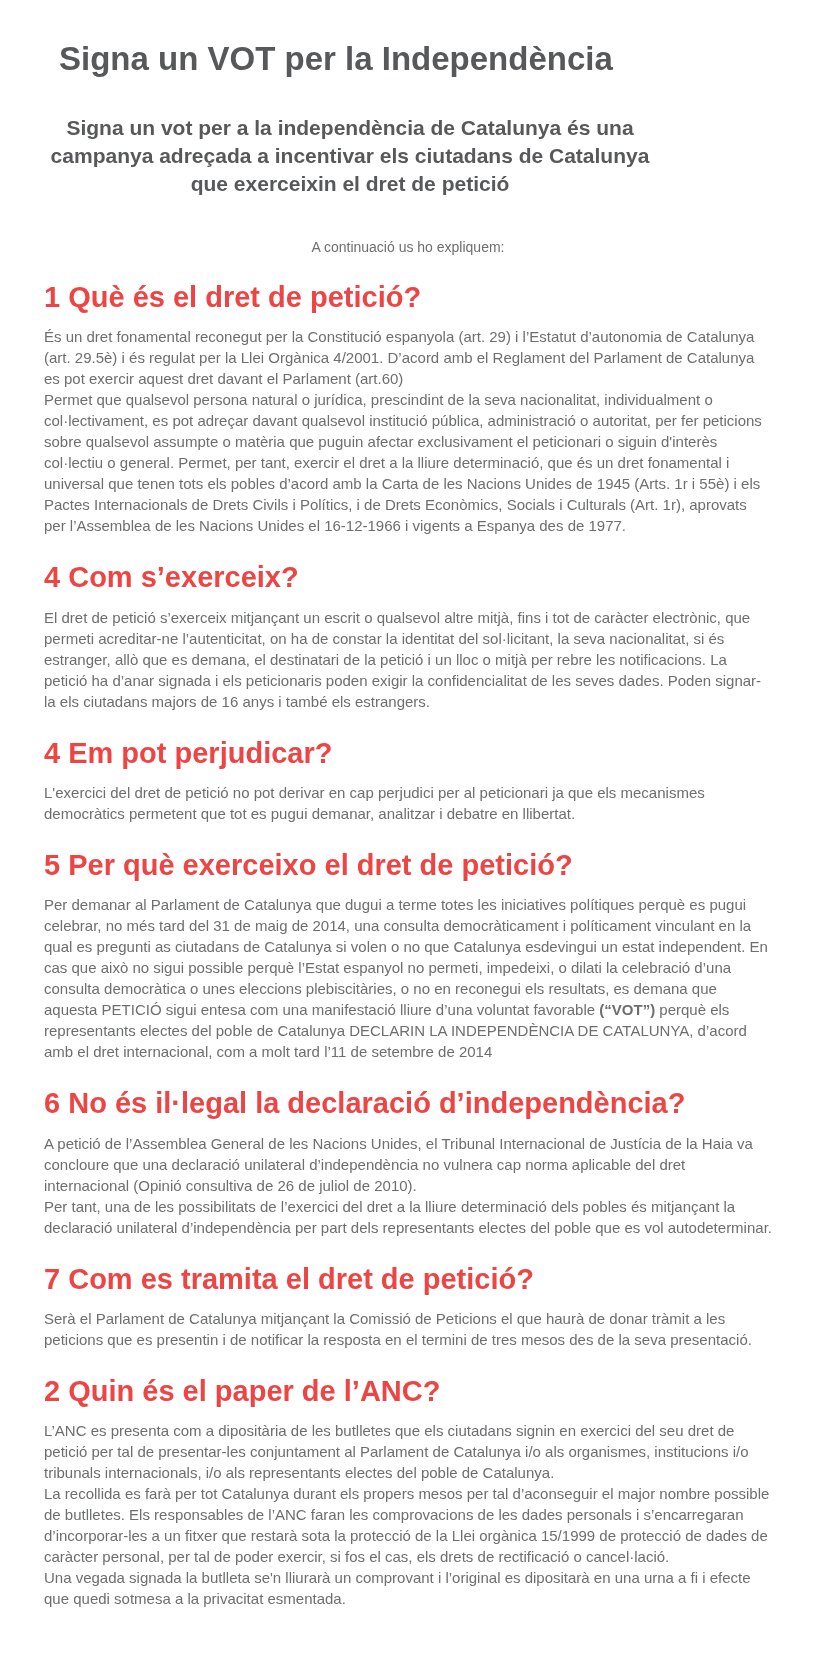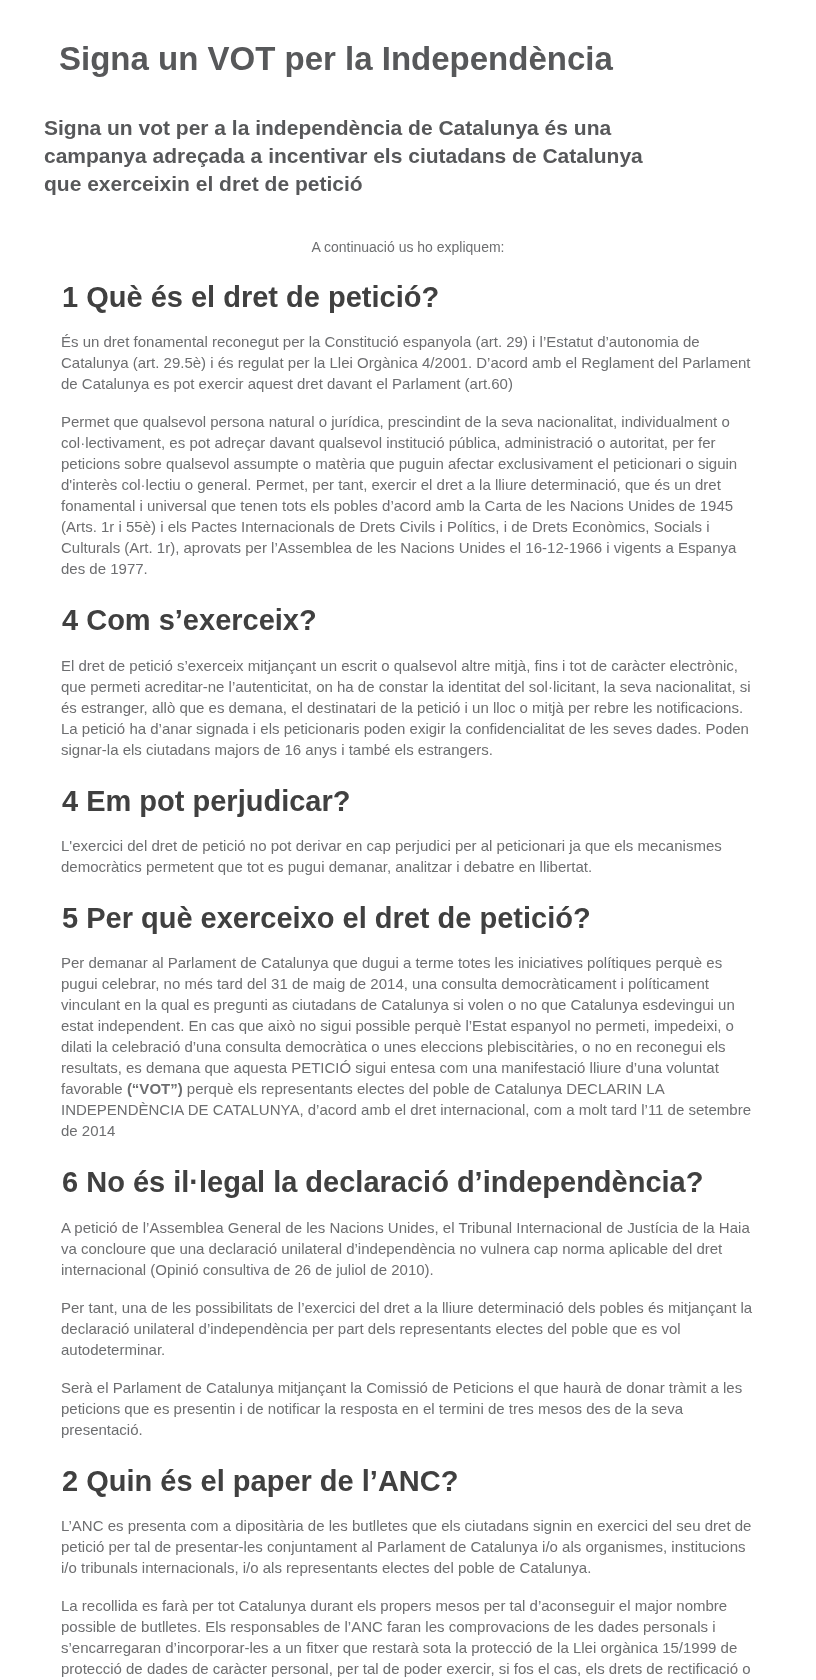--- a/index.html
+++ b/index.html
@@ -26,43 +26,44 @@
     color: #57585a;
     letter-spacing: 0;
   }
   p.subtitle {
     margin: 36px 0 0 0;
     max-width: 612px;
     font-size: 21px;
     line-height: 28px;
     font-weight: bold;
     color: #57585a;
+    text-align: center;
   }
   p.intro {
     margin: 40px 0 0 0;
     font-size: 14px;
     line-height: 18px;
     color: #6d6e70;
     text-align: center;
   }
   main.sections {
     display: block;
   }
   section.faq-section {
     margin: 0;
   }
   section.faq-section h2 {
-    margin: 25px 0 12px 18px;
+    margin: 25px 0 12px 0;
     font-size: 29px;
     line-height: 1.15;
     font-weight: bold;
-    color: #404040;
+    color: #ef4444;
   }
   section.faq-section p {
-    margin: 17px;
+    margin: 0;
     max-width: 728px;
     font-size: 15px;
     line-height: 21px;
     color: #6d6e70;
   }
   section.faq-section p strong {
     font-weight: bold;
     text-align: center;
   }
 </style>
@@ -95,20 +96,21 @@
       <section class="faq-section">
         <h2>5 Per què exerceixo el dret de petició?</h2>
         <p><span>Per demanar al Parlament de Catalunya que dugui a terme totes les iniciatives polítiques perquè es pugui celebrar, no més tard del 31 de maig de 2014, una consulta democràticament i políticament vinculant en la qual es pregunti as ciutadans de Catalunya si volen o no que Catalunya esdevingui un estat independent. En cas que això no sigui possible perquè l’Estat espanyol no permeti, impedeixi, o dilati la celebració d’una consulta democràtica o unes eleccions plebiscitàries, o no en reconegui els resultats, es demana que aquesta PETICIÓ sigui entesa com una manifestació lliure d’una voluntat favorable </span><strong>(“VOT”)</strong><span> perquè els representants electes del poble de Catalunya DECLARIN LA INDEPENDÈNCIA DE CATALUNYA, d’acord amb el dret internacional, com a molt tard l’11 de setembre de 2014</span></p>
       </section>
       <section class="faq-section">
         <h2>6 No és il·legal la declaració d’independència?</h2>
         <p><span>A petició de l’Assemblea General de les Nacions Unides, el Tribunal Internacional de Justícia de la Haia va concloure que una declaració unilateral d’independència no vulnera cap norma aplicable del dret internacional (Opinió consultiva de 26 de juliol de 2010).</span></p>
         <p><span>Per tant, una de les possibilitats de l’exercici del dret a la lliure determinació dels pobles és mitjançant la declaració unilateral d’independència per part dels representants electes del poble que es vol autodeterminar.</span></p>
       </section>
       <section class="faq-section">
+        <h2>7 Com es tramita el dret de petició?</h2>
         <p><span>Serà el Parlament de Catalunya mitjançant la Comissió de Peticions el que haurà de donar tràmit a les peticions que es presentin i de notificar la resposta en el termini de tres mesos des de la seva presentació.</span></p>
       </section>
       <section class="faq-section">
         <h2>2 Quin és el paper de l’ANC?</h2>
         <p><span>L’ANC es presenta com a dipositària de les butlletes que els ciutadans signin en exercici del seu dret de petició per tal de presentar-les conjuntament al Parlament de Catalunya i/o als organismes, institucions i/o tribunals internacionals, i/o als representants electes del poble de Catalunya.</span></p>
         <p><span>La recollida es farà per tot Catalunya durant els propers mesos per tal d’aconseguir el major nombre possible de butlletes. Els responsables de l’ANC faran les comprovacions de les dades personals i s’encarregaran d’incorporar-les a un fitxer que restarà sota la protecció de la Llei orgànica 15/1999 de protecció de dades de caràcter personal, per tal de poder exercir, si fos el cas, els drets de rectificació o cancel·lació.</span></p>
         <p><span>Una vegada signada la butlleta se'n lliurarà un comprovant i l’original es dipositarà en una urna a fi i efecte que quedi sotmesa a la privacitat esmentada.</span></p>
       </section>
     </main>
 </div>

